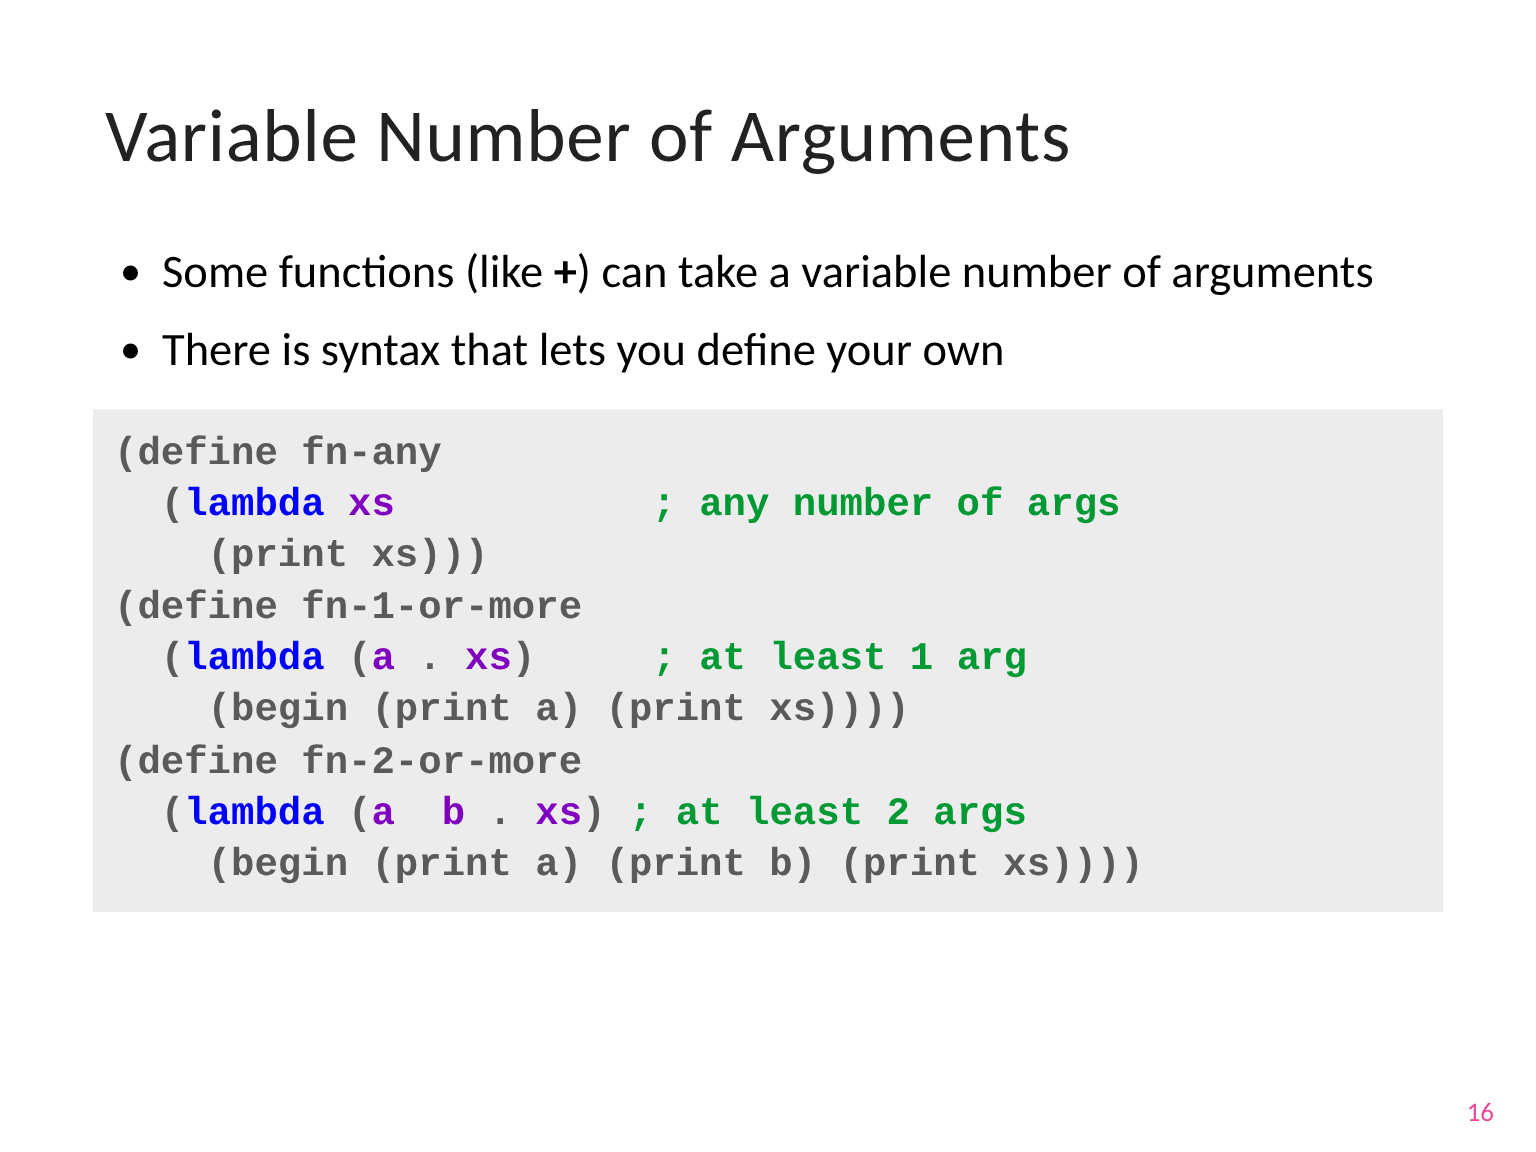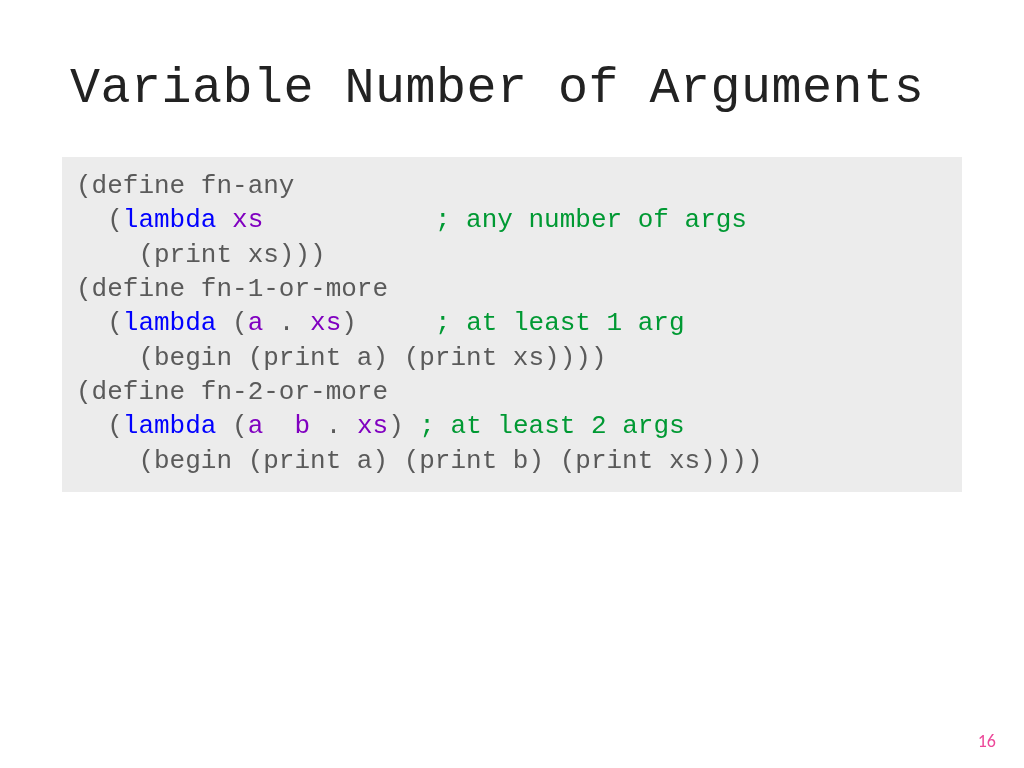--- a/index.html
+++ b/index.html
@@ -18,36 +18,35 @@
     height: 768px;
     position: relative;
     padding: 60px 70px 0 70px;
   }
   .title {
     font-size: 50px;
     font-weight: 400;
     margin: 0 0 40px 0;
     letter-spacing: 0.5px;
     color: #222;
-    font-family: Liberation Mono, monospace;
   }
   ul.bullets {
     margin: 0 0 18px 0;
     padding-left: 38px;
     font-size: 31px;
     line-height: 1.35;
   }
   ul.bullets li {
     margin-bottom: 10px;
   }
   .code-block {
     background: #ececec;
     font-family: "Courier New", Courier, monospace;
     font-size: 26px;
-    font-weight: normal;
+    font-weight: bold;
     padding: 12px 14px 14px 14px;
     line-height: 1.32;
     white-space: pre;
     color: #5a5a5a;
     margin: 0 -8px;
   }
   .kw   { color: #0000ff; } 
   .var  { color: #8000c0; } 
   .cmt  { color: #009933; } 
   .page-number {
@@ -58,20 +57,24 @@
     font-size: 18px;
   }
   .bold { font-weight: bold; }
 </style>
 </head>
 <body>
 
 <div class="slide">
   <h1 class="title">Variable Number of Arguments</h1>
 
+  <ul class="bullets">
+    <li><span>Some functions (like </span><span class="bold">+</span><span>) can take a variable number of arguments</span></li>
+    <li>There is syntax that lets you define your own</li>
+  </ul>
 
   <div class="code-block"><span>(define fn-any</span>
 <span>  (</span><span class="kw">lambda</span><span> </span><span class="var">xs</span><span>           </span><span class="cmt">; any number of args</span>
 <span>    (print xs)))</span>
 <span>(define fn-1-or-more</span>
 <span>  (</span><span class="kw">lambda</span><span> (</span><span class="var">a</span><span> . </span><span class="var">xs</span><span>)</span><span>     </span><span class="cmt">; at least 1 arg</span>
 <span>    (begin (print a) (print xs))))</span>
 <span>(define fn-2-or-more</span>
 <span>  (</span><span class="kw">lambda</span><span> (</span><span class="var">a</span><span>  </span><span class="var">b</span><span> . </span><span class="var">xs</span><span>) </span><span class="cmt">; at least 2 args</span>
 <span>    (begin (print a) (print b) (print xs))))</span></div>

